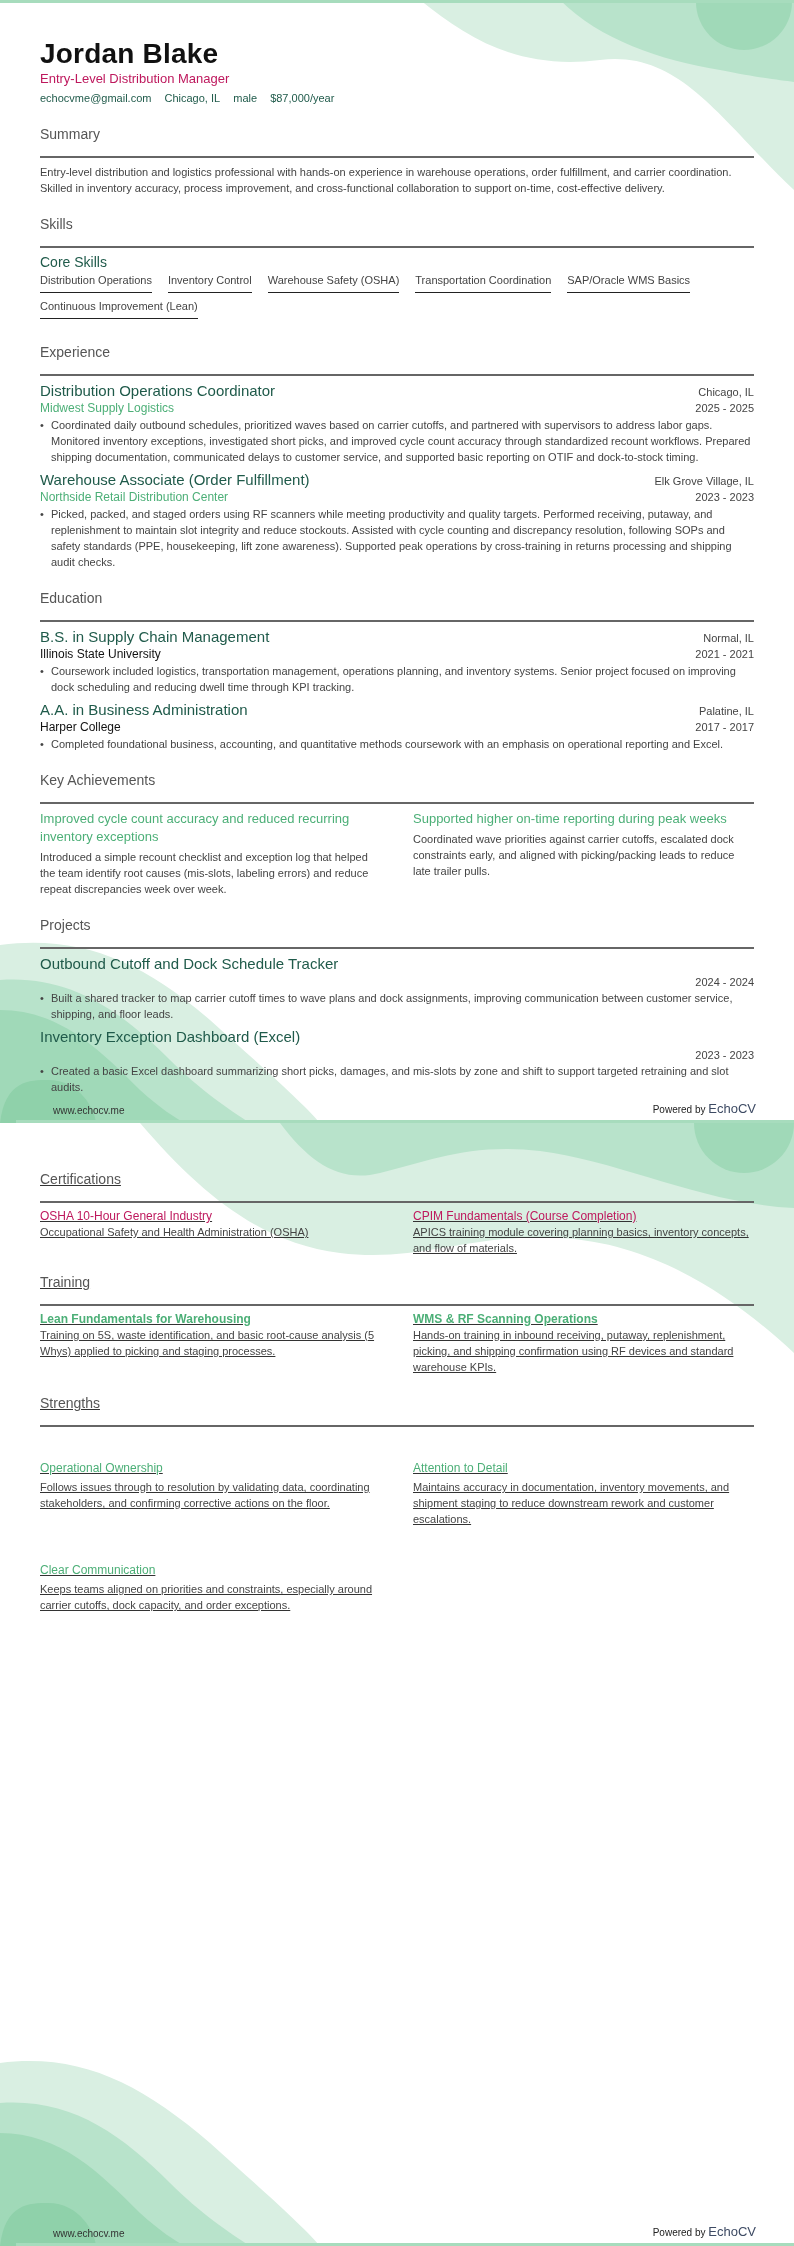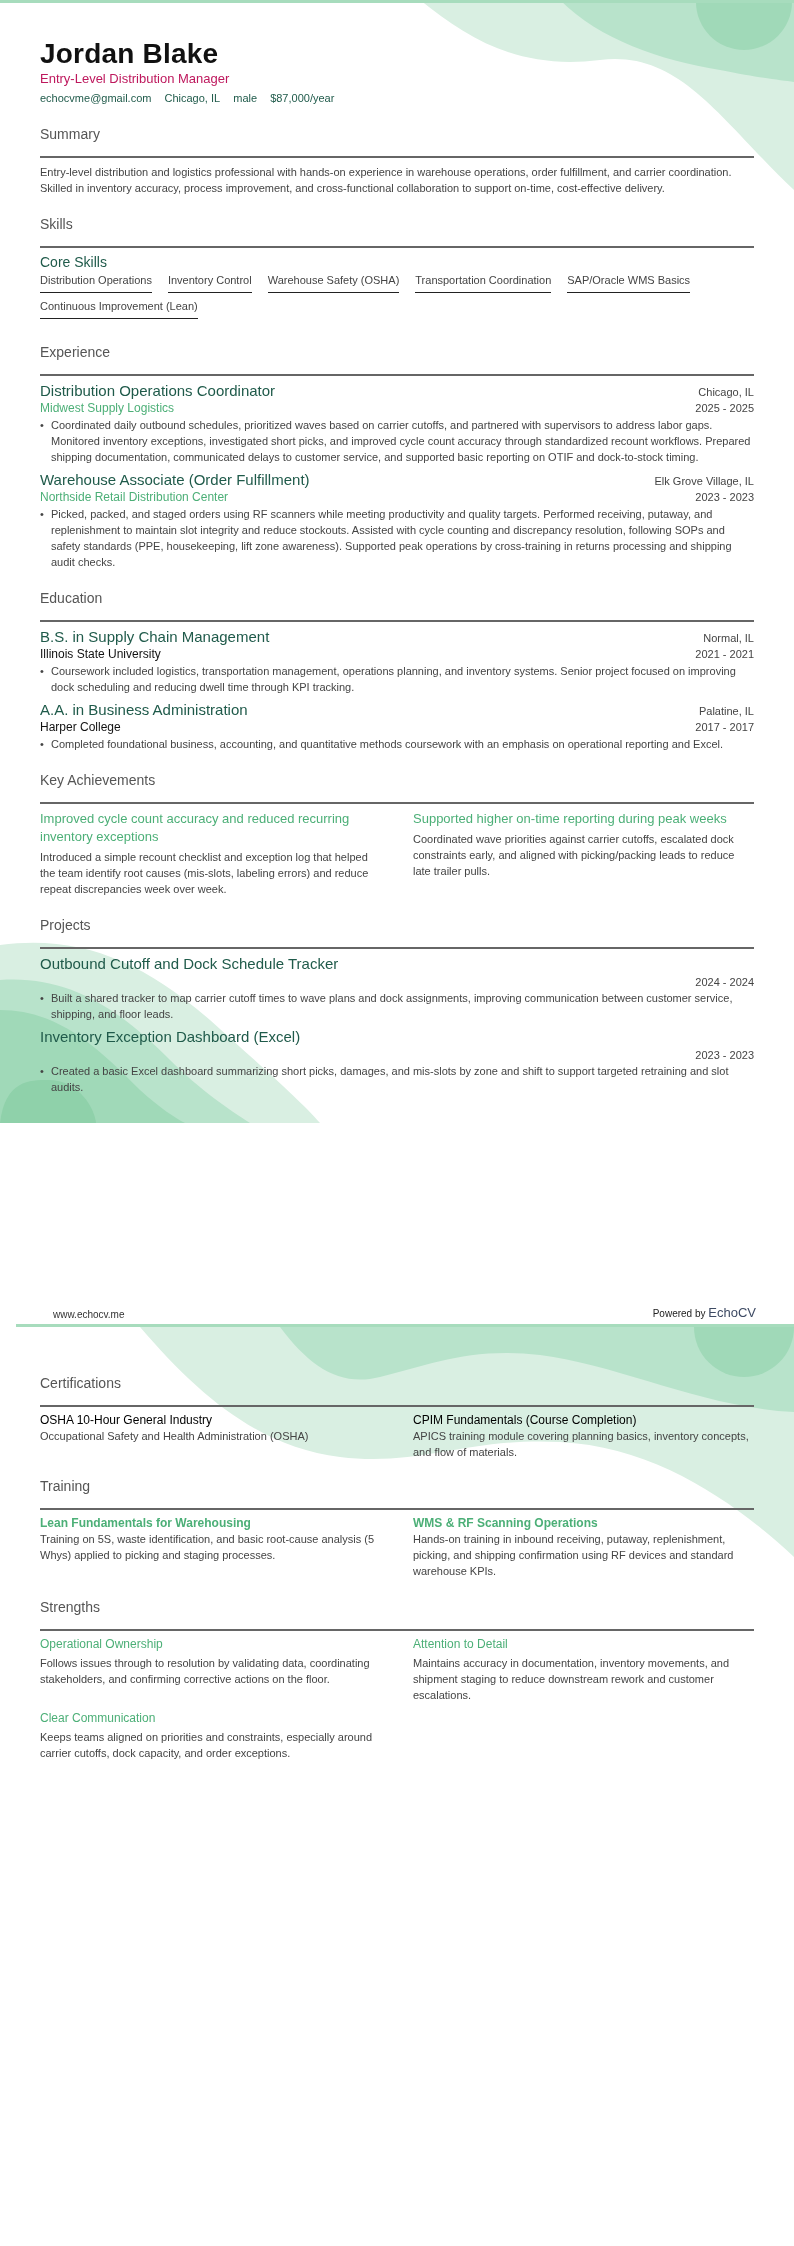--- a/index.html
+++ b/index.html
@@ -1,17 +1,17 @@
 <!DOCTYPE html>
 <html><head>
 <meta charset="utf-8">
 <style>
   * { box-sizing: border-box; margin: 0; padding: 0; }
   body { width: 794px; background: #ffffff; font-family: "Liberation Sans", sans-serif; color: #333; }
-  .page { position: relative; width: 794px; height: 1327px; overflow: hidden; background: #fff; }
+  .page { position: relative; width: 794px; height: 1123px; overflow: hidden; background: #fff; }
   .bg { position: absolute; inset: 0; z-index: 0; pointer-events: none; }
   .content { position: relative; z-index: 1; padding: 0 40px; }
   .topbar { position: absolute; left: 0; right: 0; top: 0; height: 3px; background: #a7dcbd; z-index: 2; }
 
   .name { font-size: 28px; font-weight: bold; color: #111; letter-spacing: 0.2px; }
   .role { font-size: 13px; color: #be185d; margin-top: 1px; }
   .contact { font-size: 11px; color: #1f5a4a; margin-top: 6px; }
   .contact span { margin-right: 10px; }
 
   .sec-title { font-size: 14px; color: #555; margin-top: 22px; padding-bottom: 14px; border-bottom: 2px solid #666; }
@@ -27,24 +27,24 @@
   .e-org { font-size: 12px; color: #4caf77; margin-top: 2px; }
   .e-org.dark { color: #111; }
   .e-meta { font-size: 11px; color: #444; }
   .bullets { list-style: none; margin-top: 2px; }
   .bullets li { position: relative; font-size: 11px; color: #444; line-height: 16px; padding-left: 11px; }
   .bullets li::before { content: "•"; position: absolute; left: 0; top: 0; }
 
   .grid2 { display: grid; grid-template-columns: 1fr 1fr; column-gap: 32px; margin-top: 6px; }
   .ach-title { font-size: 13px; color: #4caf77; line-height: 18px; }
   .ach-text { font-size: 11px; color: #444; line-height: 16px; margin-top: 3px; }
-  .cert-title { font-size: 12px; color: #000000; }
+  .cert-title { font-size: 12px; color: #be185d; }
   .train-title { font-size: 12px; color: #4caf77; font-weight: bold; }
   .small-text { font-size: 11px; color: #444; line-height: 16px; margin-top: 1px; }
-  .str-item { margin-bottom: 8px; }
+  .str-item { margin-bottom: 8px; margin-top: 28px; }
   .str-title { font-size: 12px; color: #4caf77; }
   .str-text { font-size: 11px; color: #444; line-height: 16px; margin-top: 4px; }
 
   .footer { position: absolute; left: 16px; right: 0; bottom: 0; height: 28px; z-index: 2; }
   .footer .site { position: absolute; left: 37px; bottom: 7px; font-size: 10px; color: #333; }
   .footer .powered { position: absolute; right: 38px; bottom: 7px; font-size: 10px; color: #222; }
   .footer .powered b { font-weight: normal; font-size: 13px; color: #3d4a63; }
   .footer .line { position: absolute; left: 0; right: 0; bottom: 0; height: 3px; background: #a7dcbd; }
 </style>
 </head>
@@ -192,21 +192,21 @@
     <path d="M140 0 C200 70, 260 120, 340 130 C420 140, 470 110, 560 115 C660 120, 740 180, 794 230 L794 0 Z" fill="#d9efe2"></path>
     <path d="M280 0 C310 40, 340 60, 380 50 C430 38, 470 20, 540 28 C620 38, 700 80, 794 85 L794 0 Z" fill="#b8e3cb"></path>
     <circle cx="744" cy="0" r="50" fill="#a0d9b8"></circle>
 
     <path d="M0 940 C80 930, 140 960, 210 1020 C260 1065, 300 1100, 320 1123 L0 1123 Z" fill="#d9efe2"></path>
     <path d="M0 980 C70 975, 120 1010, 170 1060 C200 1090, 230 1110, 250 1123 L0 1123 Z" fill="#b8e3cb"></path>
     <path d="M0 1010 C60 1010, 100 1050, 140 1090 C160 1108, 175 1118, 185 1123 L0 1123 Z" fill="#a0d9b8"></path>
     <path d="M0 1123 C5 1080, 30 1080, 48 1080 C80 1080, 95 1110, 96 1123 Z" fill="#8fd1aa"></path>
   </svg>
 
-  <div class="content" style="padding-top:26px;">
+  <div class="content" style="padding-top:26px;text-decoration:underline;">
 
     <div class="sec-title">Certifications</div>
     <div class="grid2">
       <div>
         <div class="cert-title">OSHA 10-Hour General Industry</div>
         <div class="small-text">Occupational Safety and Health Administration (OSHA)</div>
       </div>
       <div>
         <div class="cert-title">CPIM Fundamentals (Course Completion)</div>
         <div class="small-text">APICS training module covering planning basics, inventory concepts, and flow of materials.</div>

